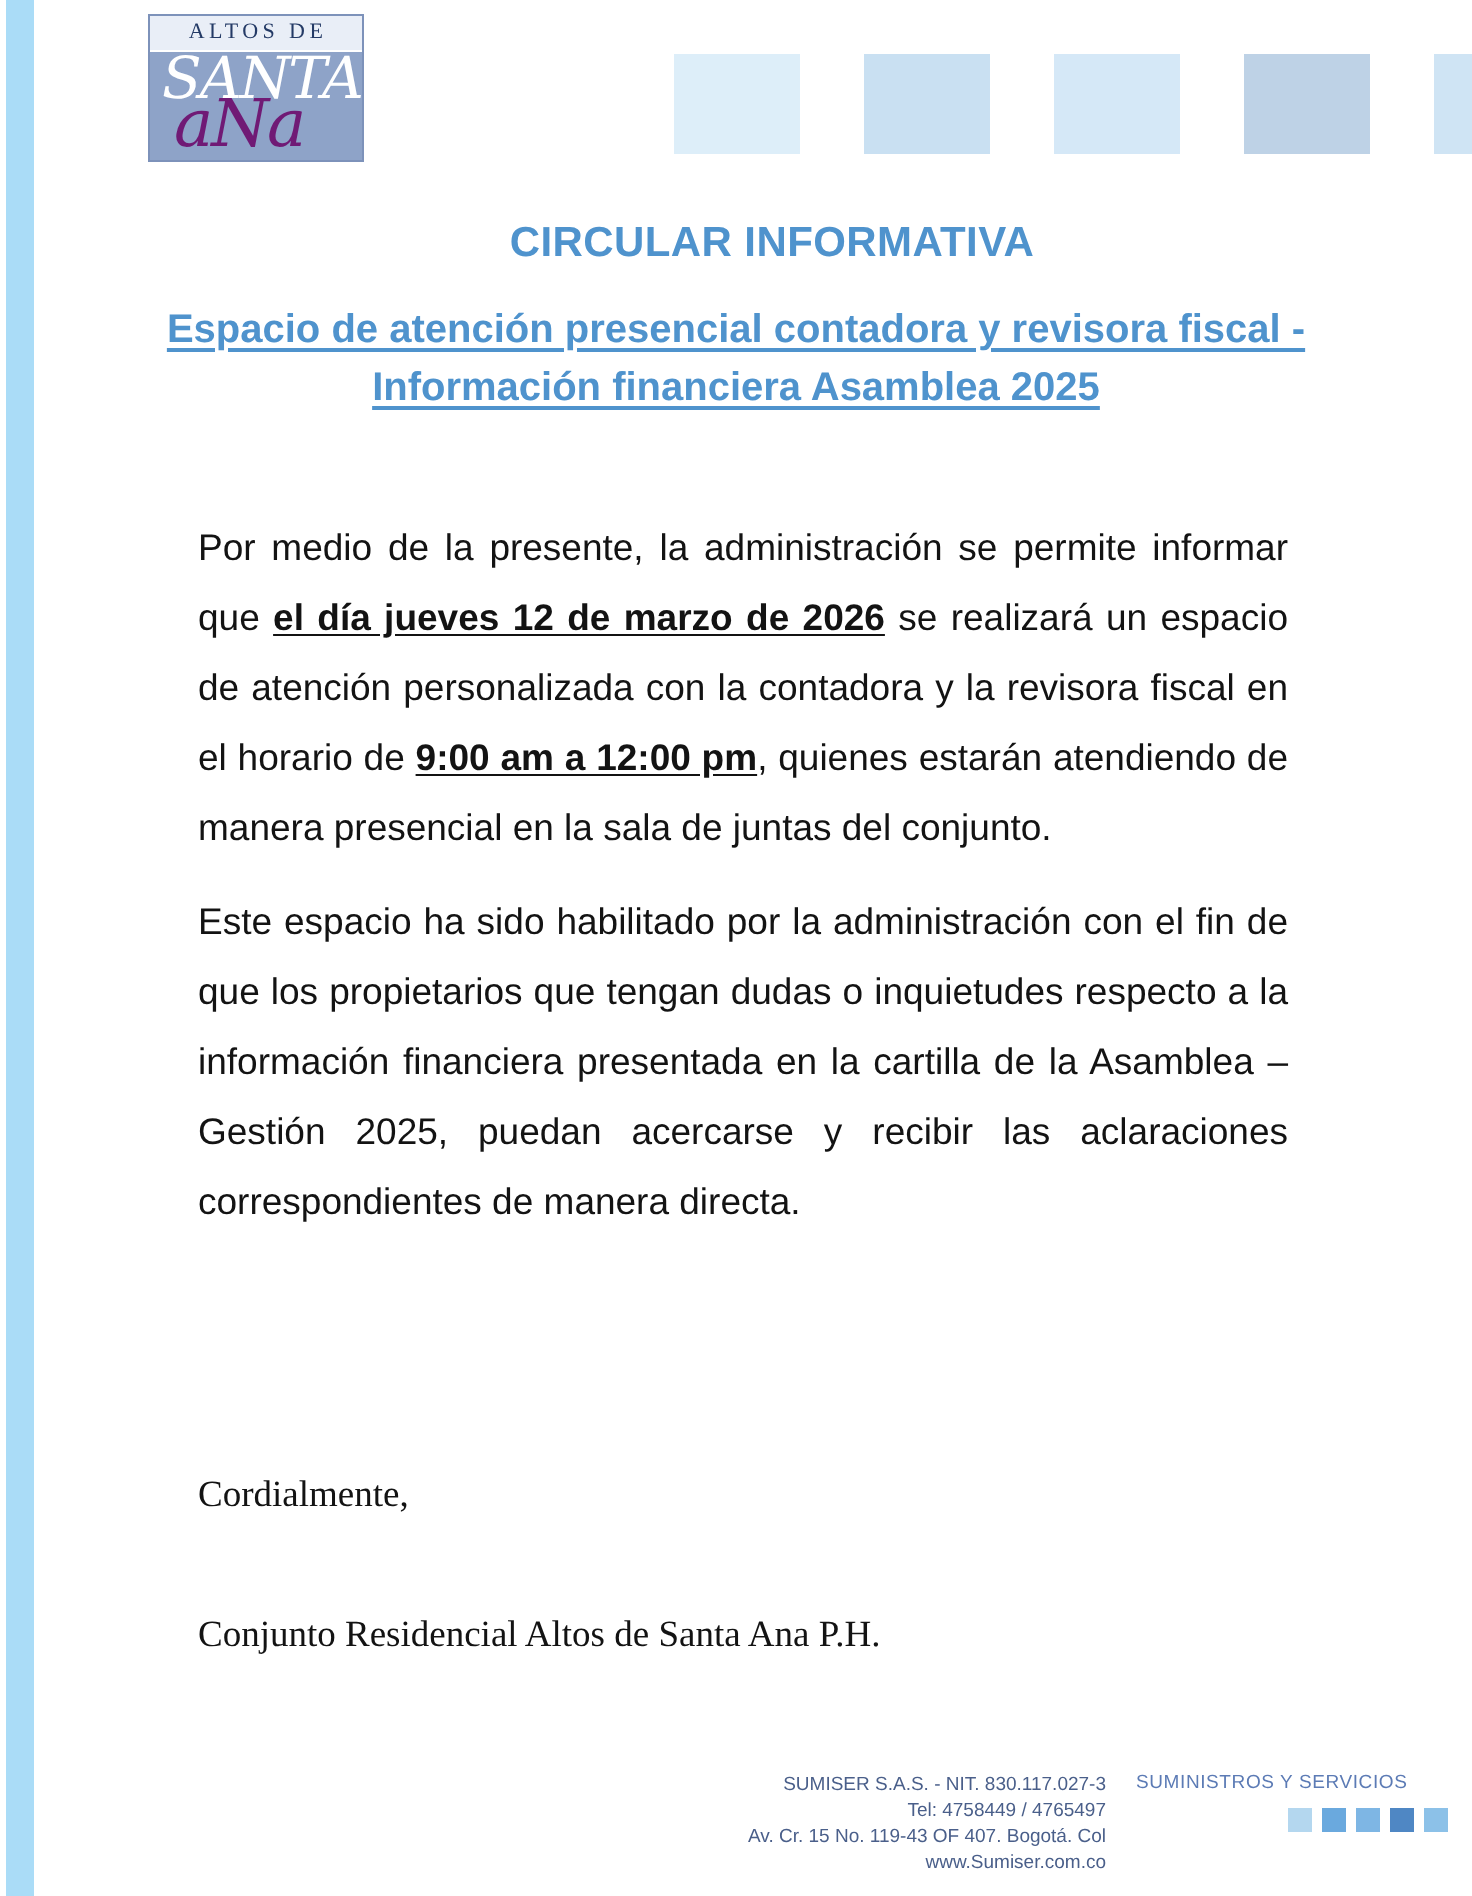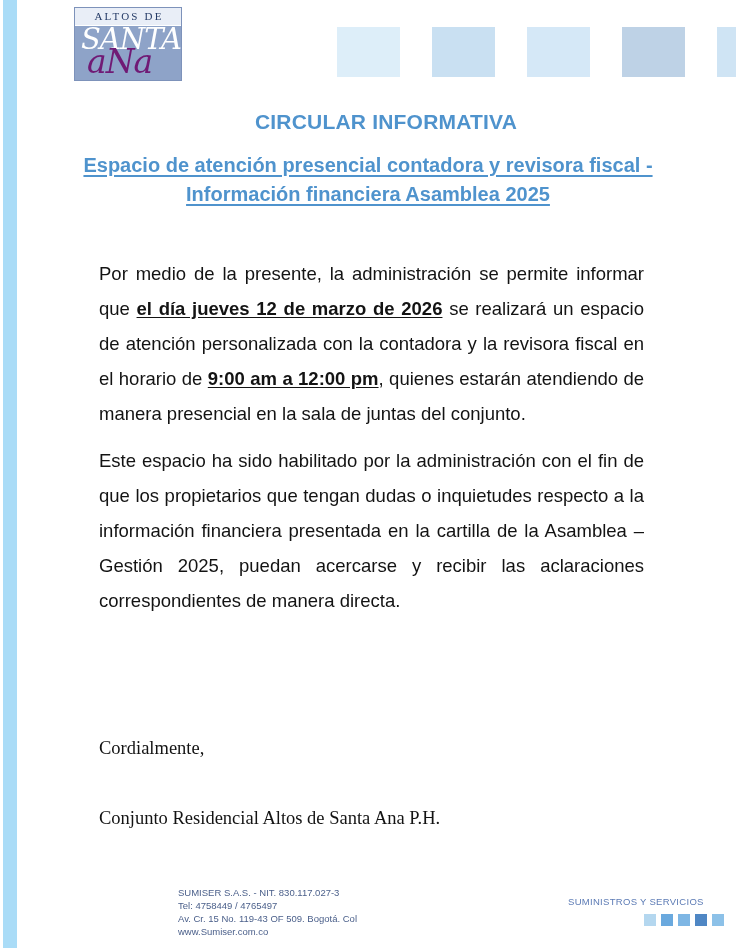--- a/index.html
+++ b/index.html
@@ -168,21 +168,21 @@
   }
   .sign-spacer { height: 40px; }
   .sign-bold { font-weight: bold; }
 
   
   .footer-text {
     position: absolute;
     left: 178px;
     top: 886px;
     width: 375px;
-    text-align: left;
+    text-align: right;
     color: #4a5f8a;
     font-size: 9.5px;
     line-height: 13px;
   }
 
   .footer-logo {
     position: absolute;
     left: 568px;
     top: 884px;
     width: 160px;
@@ -192,21 +192,21 @@
     font-weight: bold;
     color: #4a69a8;
     letter-spacing: 0.4px;
     line-height: 1.05;
     white-space: nowrap;
   }
   .footer-logo-sub {
     font-size: 9.5px;
     color: #5c7bb5;
     letter-spacing: 0.3px;
-    margin-top: 12px;
+    margin-top: 2px;
     white-space: nowrap;
   }
   .footer-squares {
     margin-top: 7px;
     margin-left: 76px;
     display: flex;
     gap: 5px;
   }
   .footer-square {
     width: 12px;
@@ -254,21 +254,21 @@
 
 <div class="sign-block">
   <div class="sign-line">Cordialmente,</div>
   <div class="sign-spacer"></div>
   <div class="sign-line">Conjunto Residencial Altos de Santa Ana P.H.</div>
 </div>
 
 <div class="footer-text" style="color: rgb(74, 95, 138);">
   <div>SUMISER S.A.S. - NIT. 830.117.027-3</div>
   <div>Tel: 4758449 / 4765497</div>
-  <div>Av. Cr. 15 No. 119-43 OF 509. Bogotá. Col</div>
+  <div>Av. Cr. 15 No. 119-43 OF 407. Bogotá. Col</div>
   <div>www.Sumiser.com.co</div>
 </div>
 
 <div class="footer-logo">
   <div class="footer-logo-sub">SUMINISTROS Y SERVICIOS</div>
   <div class="footer-squares">
     <div class="footer-square" style="background: rgb(180, 215, 239);"></div>
     <div class="footer-square" style="background: rgb(106, 169, 222);"></div>
     <div class="footer-square" style="background: rgb(126, 182, 228);"></div>
     <div class="footer-square" style="background: rgb(79, 135, 196);"></div>

